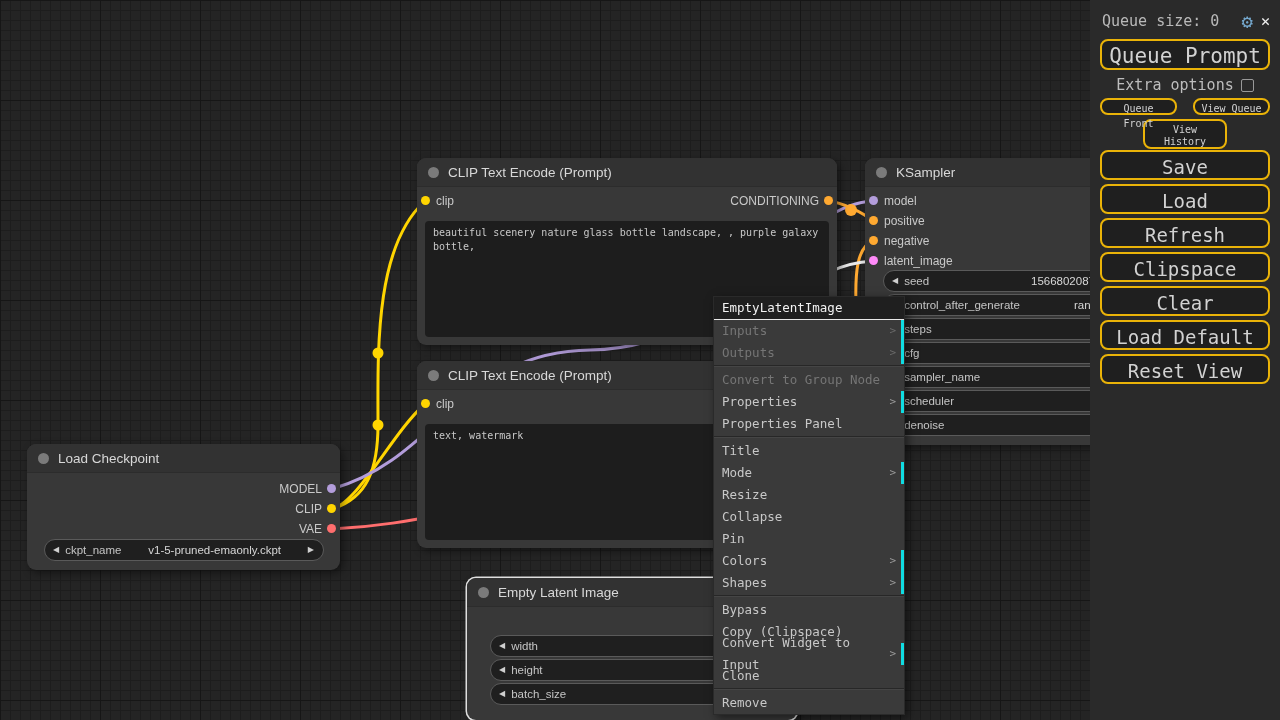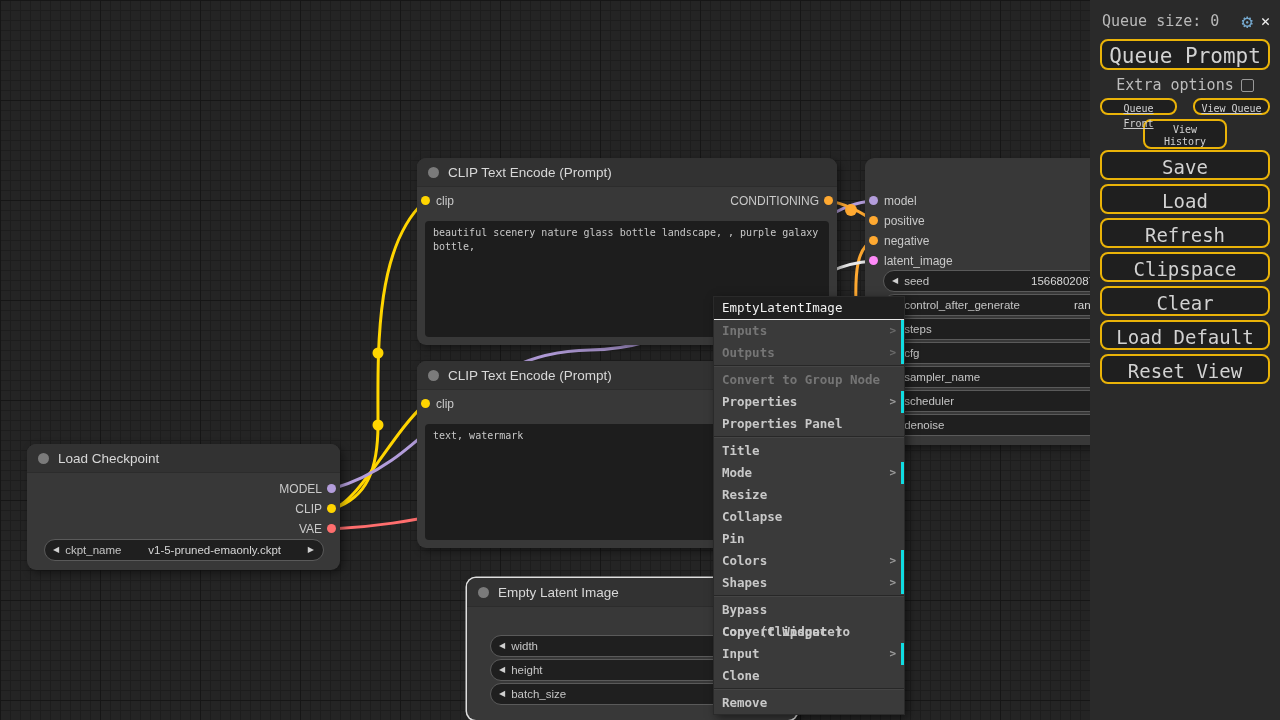--- a/index.html
+++ b/index.html
@@ -40,22 +40,22 @@
   .pill .wvalue{flex:1;text-align:center;color:#d6d6d6;white-space:nowrap;}
   .pill .wvalue-abs{position:absolute;top:0;line-height:20px;color:#d6d6d6;white-space:nowrap;}
 
   
   #ctxmenu{position:absolute;left:713px;top:296px;width:190px;z-index:6;
            background:#3a3a3a;box-shadow:3px 3px 9px rgba(0,0,0,.5);
            font-family:"DejaVu Sans Mono",monospace;font-size:12.5px;
            border:1px solid #2a2a2a;}
   .mhead{height:22px;line-height:22px;background:#1f1f1f;color:#f2f2f2;
          padding-left:8px;border-bottom:1px solid #e8e8e8;}
-  .mi{height:22px;line-height:22px;display:flex;align-items:flex-end;color:#c8c8c8;
-      padding-left:8px;position:relative;font-weight:bold;}
+  .mi{height:22px;line-height:22px;display:flex;align-items:center;color:#c8c8c8;
+      padding-left:8px;position:relative;}
   .mi.sub{border-right:3px solid #10dce2;}
   .mi .mi-caret{margin-left:auto;padding-right:5px;color:#9a9a9a;font-size:11px;}
   .mi.dis{color:#757575;}
   .mi.dis .mi-caret{color:#6a6a6a;}
   .msep{height:1px;background:#272727;margin:1px 0 2px 0;border-bottom:1px solid #454545;}
 
   
   #sidebar{position:absolute;top:0;right:0;width:190px;height:720px;z-index:9;
            background:#2a2a2a;font-family:"DejaVu Sans Mono",monospace;color:#c9c9c9;
            box-sizing:border-box;padding-top:10px;}
@@ -63,21 +63,21 @@
   .qlabel{font-size:15px;color:#b9b9b9;flex:1;}
   .gear{color:#74a7cc;font-size:19px;line-height:19px;cursor:pointer;}
   .xclose{color:#f0f0f0;font-size:15px;cursor:pointer;}
   .btn{display:block;background:#1f1f1f;border:2px solid #eab308;border-radius:8px;
        color:#d2d2d2;font-family:"DejaVu Sans Mono",monospace;cursor:pointer;
        text-align:center;box-sizing:border-box;}
   .btn-qp{margin:7px 10px 0 10px;width:170px;height:31px;font-size:21px;line-height:29px;}
   .extras{display:flex;align-items:center;justify-content:center;gap:7px;height:16px;
           margin-top:7px;font-size:15px;color:#bdbdbd;}
   .chk{width:11px;height:11px;border:1px solid #999;border-radius:2px;background:transparent;}
-  .smallrow{display:flex;gap:16px;margin:5px 10px 0 10px;text-decoration:underline;}
+  .smallrow{display:flex;gap:16px;margin:5px 10px 0 10px;}
   .btn-sm{flex:1;height:17px;font-size:10px;line-height:15px;border-radius:8px;}
   .btn-hist{margin:4px auto 0 auto;width:84px;height:30px;font-size:10px;line-height:12px;
             padding-top:3px;border-radius:8px;}
   .btn-main{margin:4px 10px 0 10px;width:170px;height:30px;font-size:19px;line-height:28px;}
   .btn-main.first{margin-top:1px;}
 </style>
 </head>
 <body>
 
 <div id="app">
@@ -131,20 +131,24 @@
       <div class="ntitle">
         <span class="tdot"></span>
         <span>CLIP Text Encode (Prompt)</span>
       </div>
       <span class="port c-clip" style="left:4px;top:38px;"></span>
       <span class="slotlabel" style="left:19px;top:36px;">clip</span>
       <div class="ta" style="left:8px;top:63px;width:388px;height:106px;">text, watermark</div>
     </div>
 
     <div class="node" style="left:865px;top:158px;width:292px;height:287px;">
+      <div class="ntitle">
+        <span class="tdot"></span>
+        <span>KSampler</span>
+      </div>
       <span class="port c-model" style="left:4px;top:38px;"></span>
       <span class="slotlabel" style="left:19px;top:36px;">model</span>
       <span class="port c-cond" style="left:4px;top:58px;"></span>
       <span class="slotlabel" style="left:19px;top:56px;">positive</span>
       <span class="port c-cond" style="left:4px;top:78px;"></span>
       <span class="slotlabel" style="left:19px;top:76px;">negative</span>
       <span class="port c-latent" style="left:4px;top:98px;"></span>
       <span class="slotlabel" style="left:19px;top:96px;">latent_image</span>
 
       <div class="pill" style="left:18px;top:112px;width:268px;">

